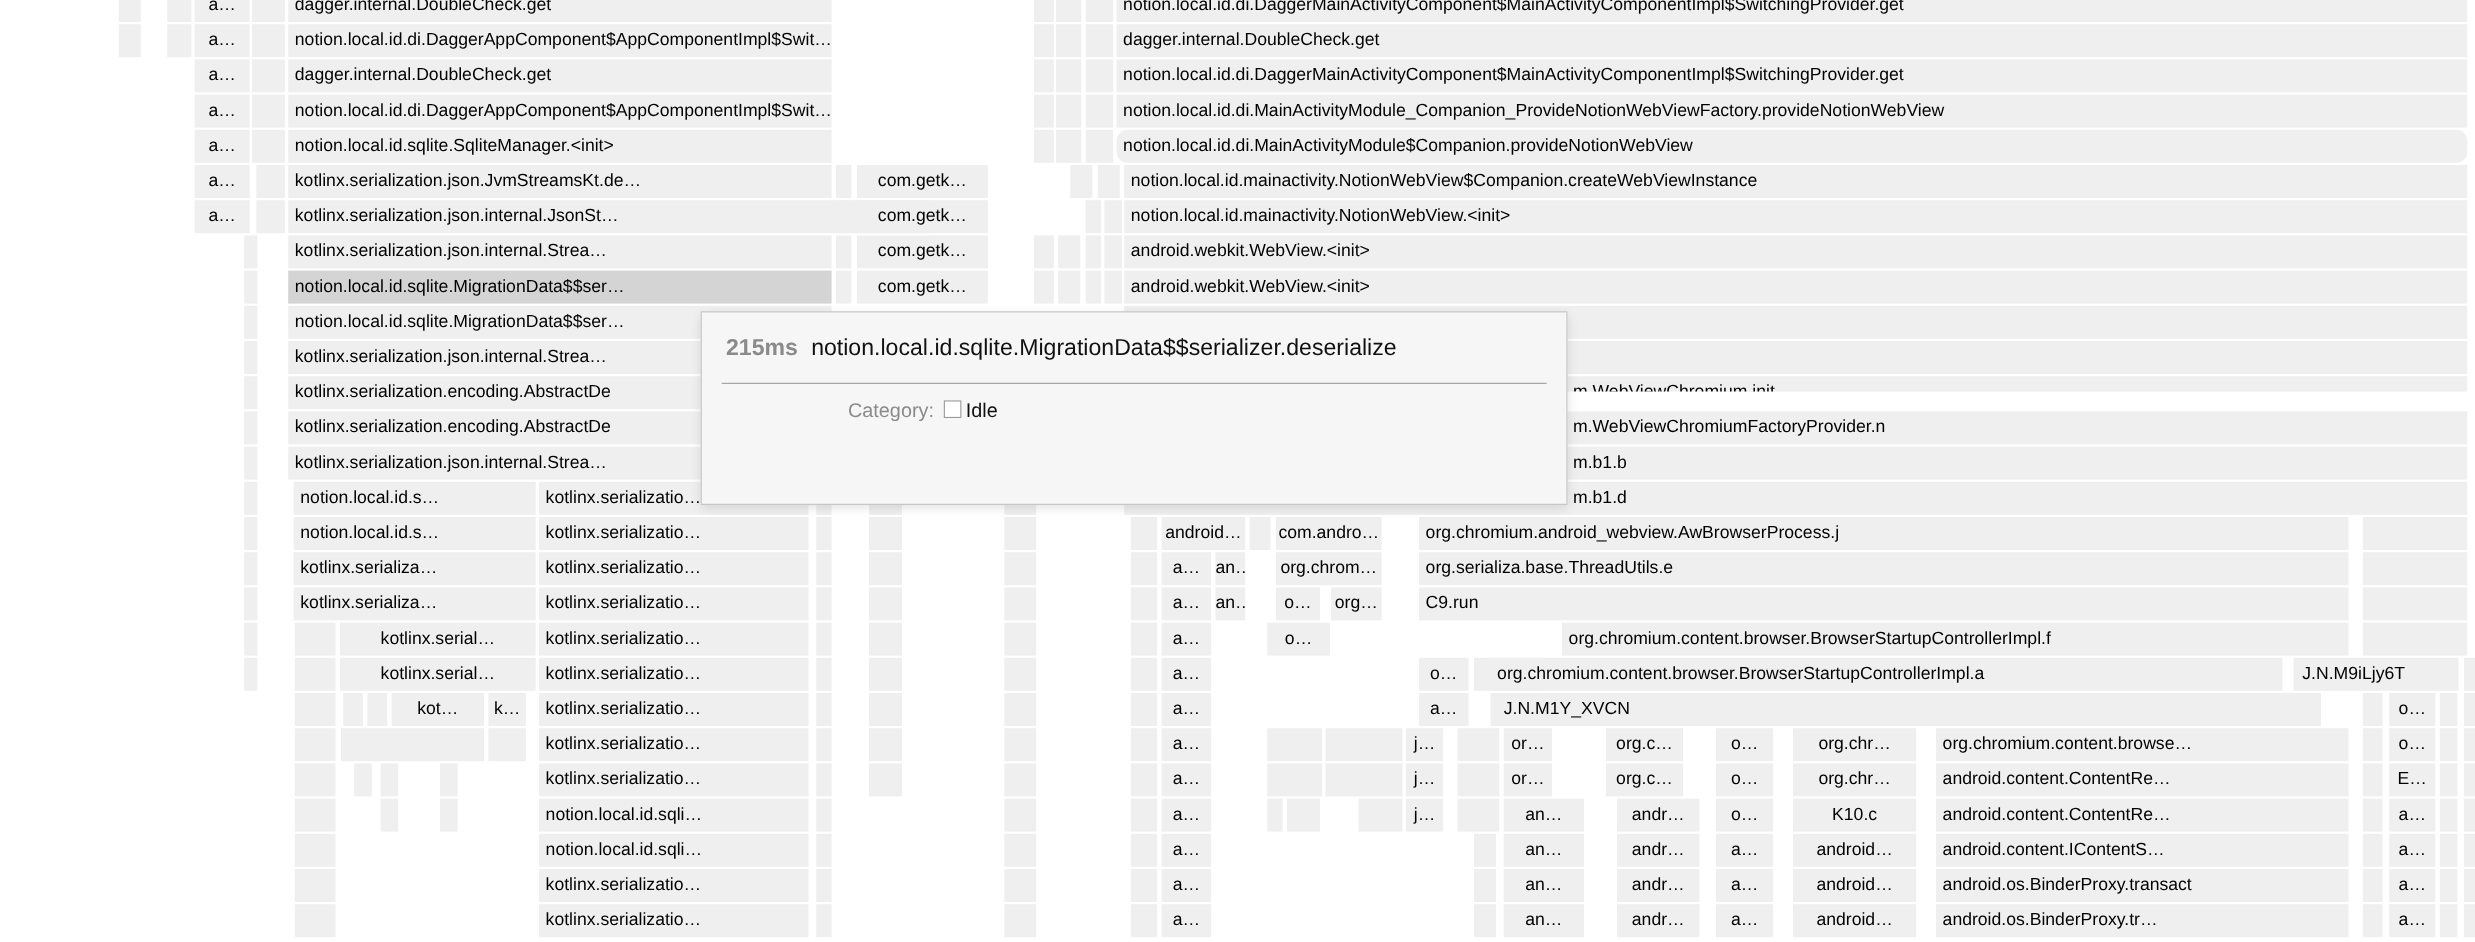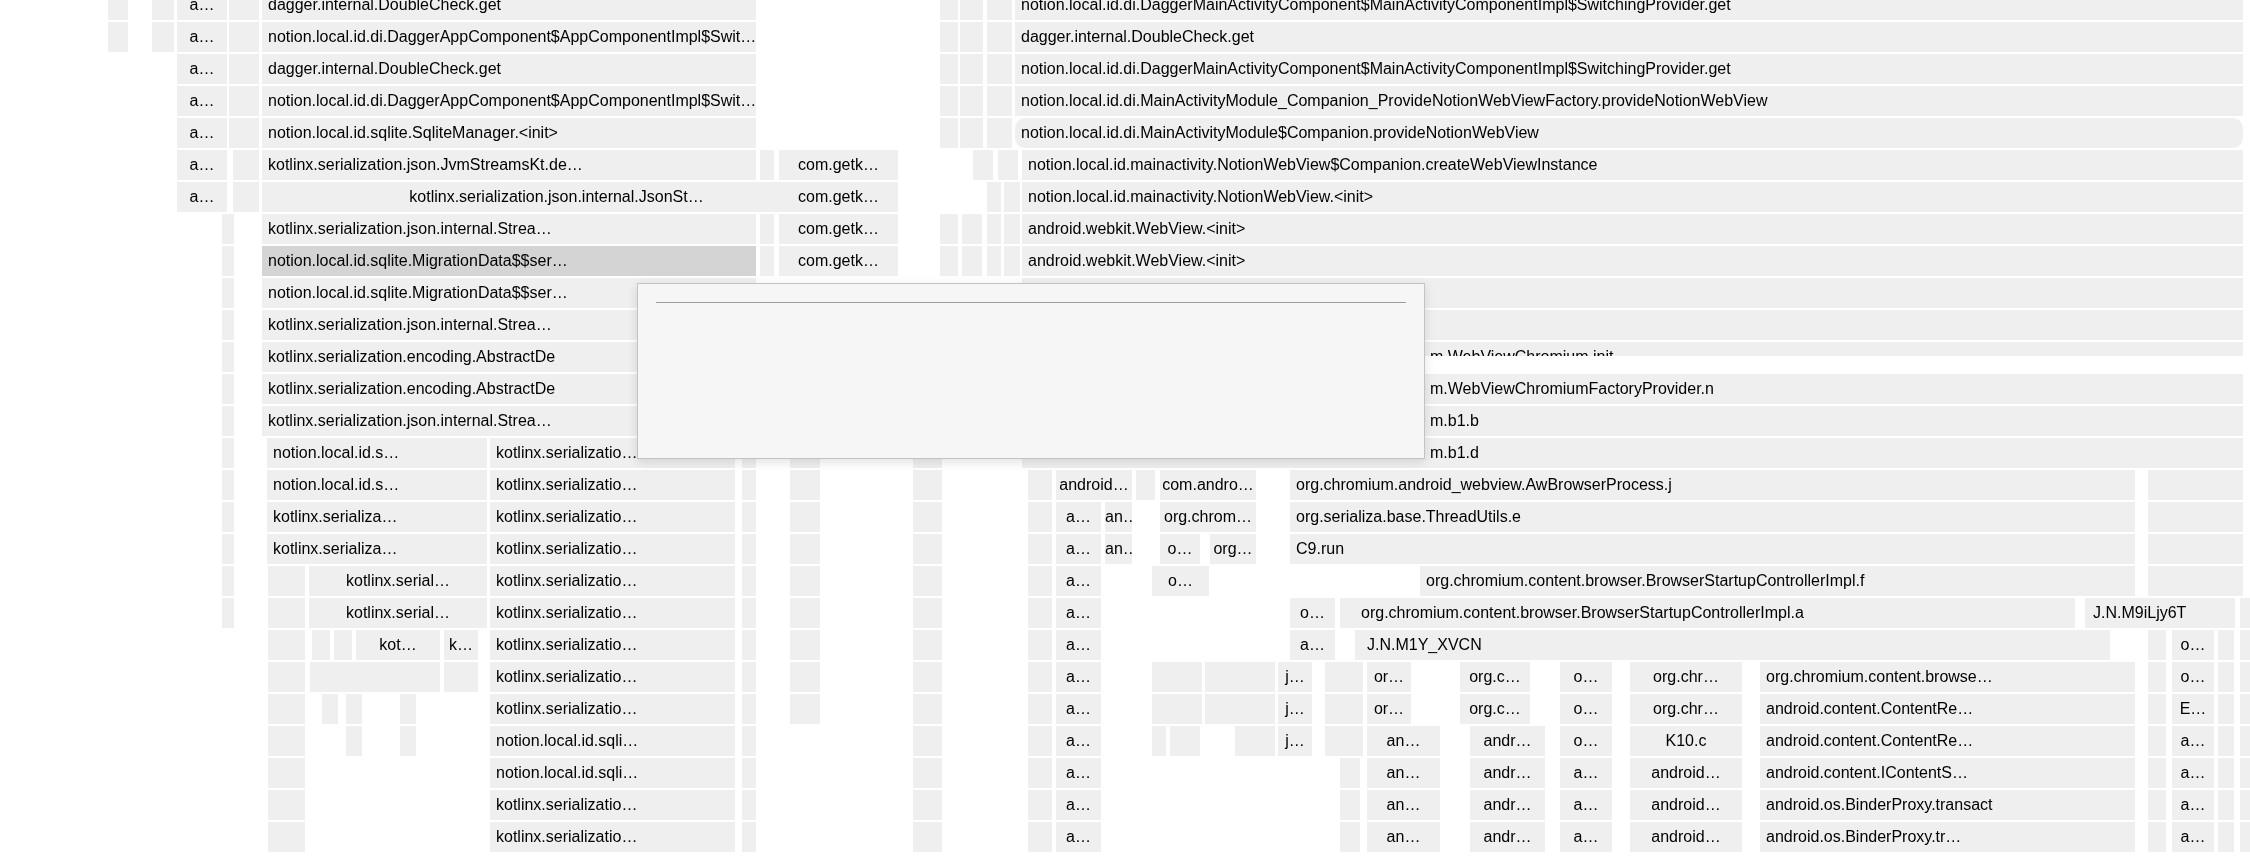--- a/index.html
+++ b/index.html
@@ -71,21 +71,21 @@
       <div class="cell center" style="left: 177px; top: 150px; width: 50px; height: 30px;">a…</div>
       <div class="cell" style="left: 233px; top: 150px; width: 26px; height: 30px;"></div>
       <div class="cell" style="left: 262px; top: 150px; width: 494px; height: 30px;">kotlinx.serialization.json.JvmStreamsKt.de…</div>
       <div class="cell" style="left: 760px; top: 150px; width: 14px; height: 30px;"></div>
       <div class="cell center" style="left: 779px; top: 150px; width: 119px; height: 30px;">com.getk…</div>
       <div class="cell" style="left: 973px; top: 150px; width: 20px; height: 30px;"></div>
       <div class="cell" style="left: 998px; top: 150px; width: 20px; height: 30px;"></div>
       <div class="cell" style="left: 1022px; top: 150px; width: 1221px; height: 30px;">notion.local.id.mainactivity.NotionWebView$Companion.createWebViewInstance</div>
       <div class="cell center" style="left: 177px; top: 182px; width: 50px; height: 30px;">a…</div>
       <div class="cell" style="left: 233px; top: 182px; width: 26px; height: 30px;"></div>
-      <div class="cell" style="left: 262px; top: 182px; width: 583px; height: 30px; text-align: center;">kotlinx.serialization.json.internal.JsonSt…</div>
+      <div class="cell" style="left: 262px; top: 182px; width: 583px; height: 30px;">kotlinx.serialization.json.internal.JsonSt…</div>
       <div class="cell" style="left: 760px; top: 182px; width: 14px; height: 30px;"></div>
       <div class="cell center" style="left: 779px; top: 182px; width: 119px; height: 30px;">com.getk…</div>
       <div class="cell" style="left: 987px; top: 182px; width: 14px; height: 30px;"></div>
       <div class="cell" style="left: 1004px; top: 182px; width: 16px; height: 30px;"></div>
       <div class="cell" style="left: 1022px; top: 182px; width: 1221px; height: 30px;">notion.local.id.mainactivity.NotionWebView.&lt;init&gt;</div>
       <div class="cell" style="left: 222px; top: 214px; width: 12px; height: 30px;"></div>
       <div class="cell" style="left: 262px; top: 214px; width: 494px; height: 30px;">kotlinx.serialization.json.internal.Strea…</div>
       <div class="cell" style="left: 760px; top: 214px; width: 14px; height: 30px;"></div>
       <div class="cell center" style="left: 779px; top: 214px; width: 119px; height: 30px;">com.getk…</div>
       <div class="cell" style="left: 940px; top: 214px; width: 18px; height: 30px;"></div>
@@ -315,15 +315,21 @@
       <div class="cell center" style="left: 1560px; top: 822px; width: 52px; height: 30px;">a…</div>
       <div class="cell center" style="left: 1630px; top: 822px; width: 112px; height: 30px;">android…</div>
       <div class="cell" style="left: 1760px; top: 822px; width: 375px; height: 30px;">android.os.BinderProxy.tr…</div>
       <div class="cell" style="left: 2148px; top: 822px; width: 18px; height: 30px;"></div>
       <div class="cell center" style="left: 2172px; top: 822px; width: 42px; height: 30px;">a…</div>
       <div class="cell" style="left: 2218px; top: 822px; width: 16px; height: 30px;"></div>
       <div class="cell" style="left: 2240px; top: 822px; width: 10px; height: 30px;"></div>
     </div>
 
   <div id="tooltip">
+    <div class="tt-title">
+      <span class="tt-dur">215ms</span><span>notion.local.id.sqlite.MigrationData$$serializer.deserialize</span>
+    </div>
     <div class="tt-divider"></div>
+    <div class="tt-row">
+      <span class="tt-label">Category:</span><span class="tt-value"><span class="swatch"></span><span>Idle</span></span>
+    </div>
   </div>
 </div>
 
 </body></html>

